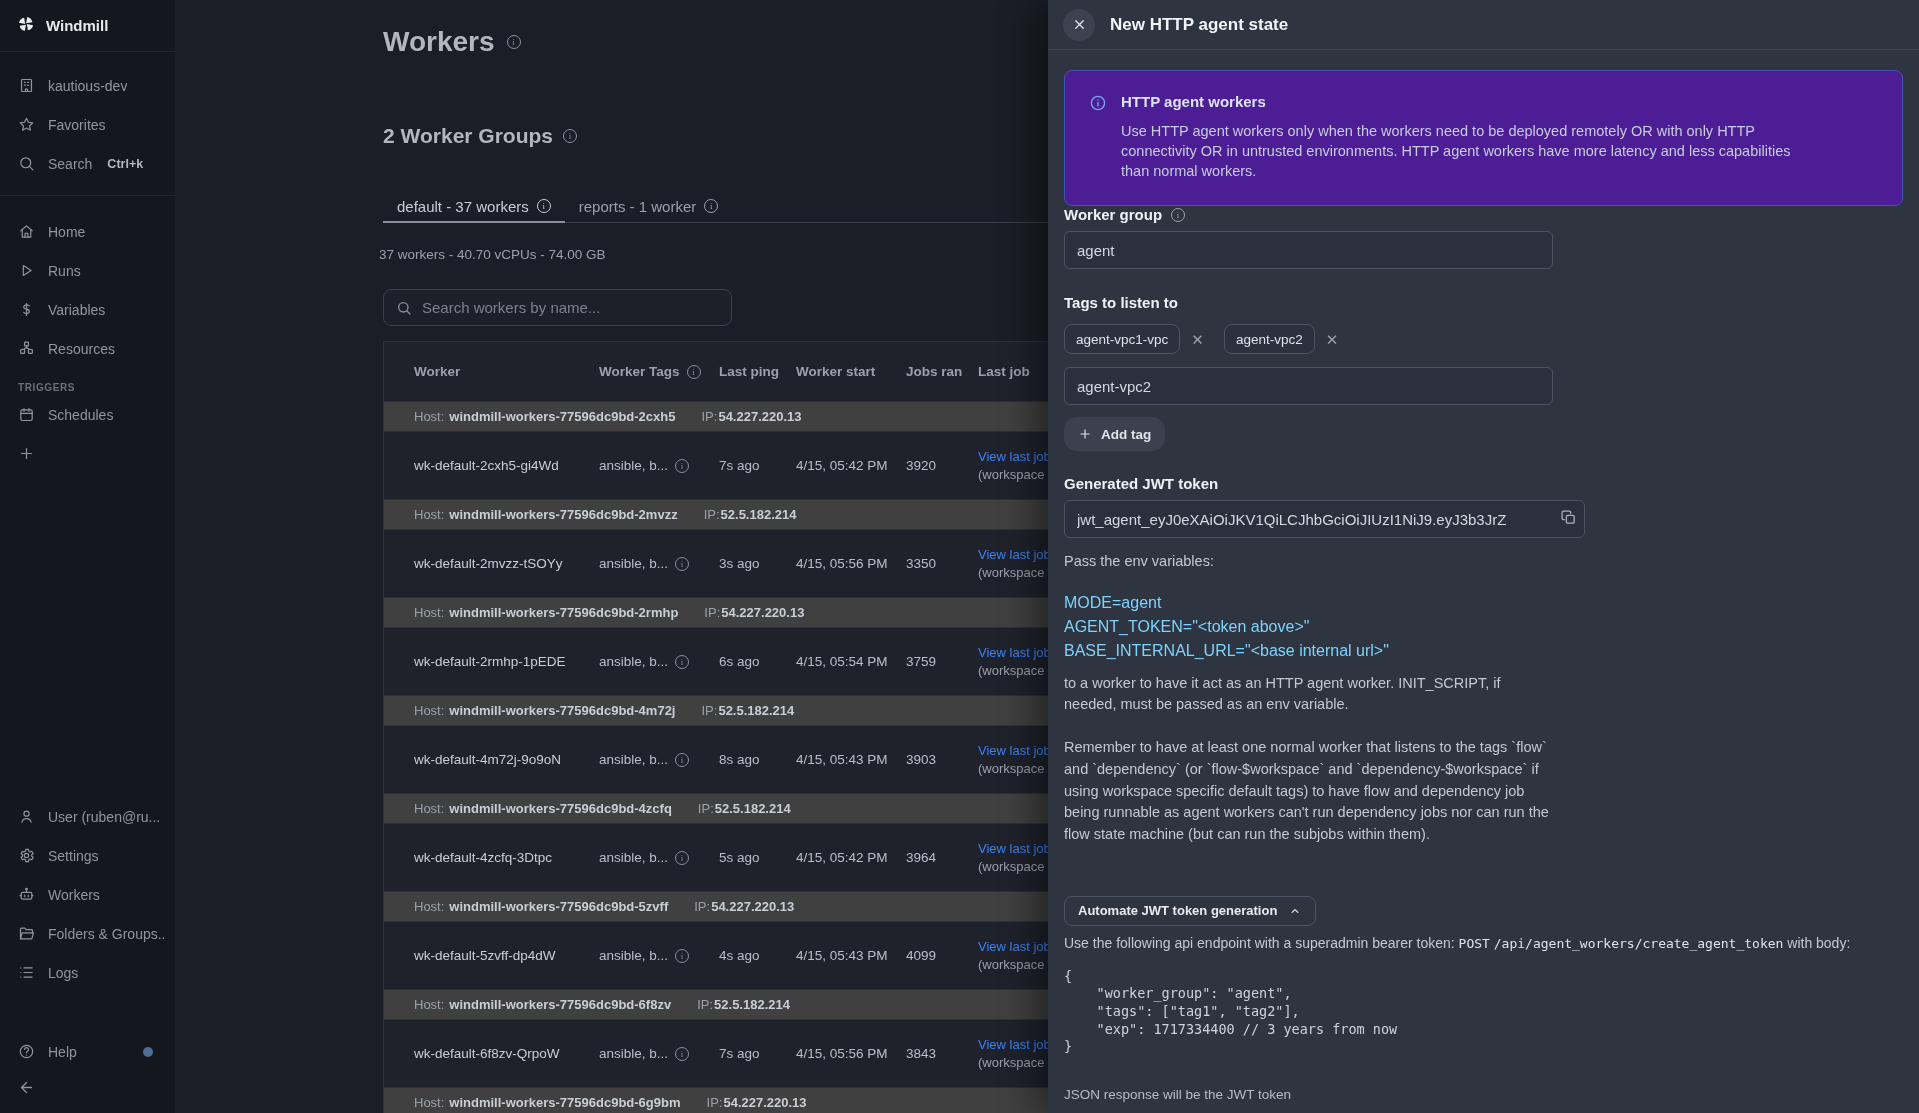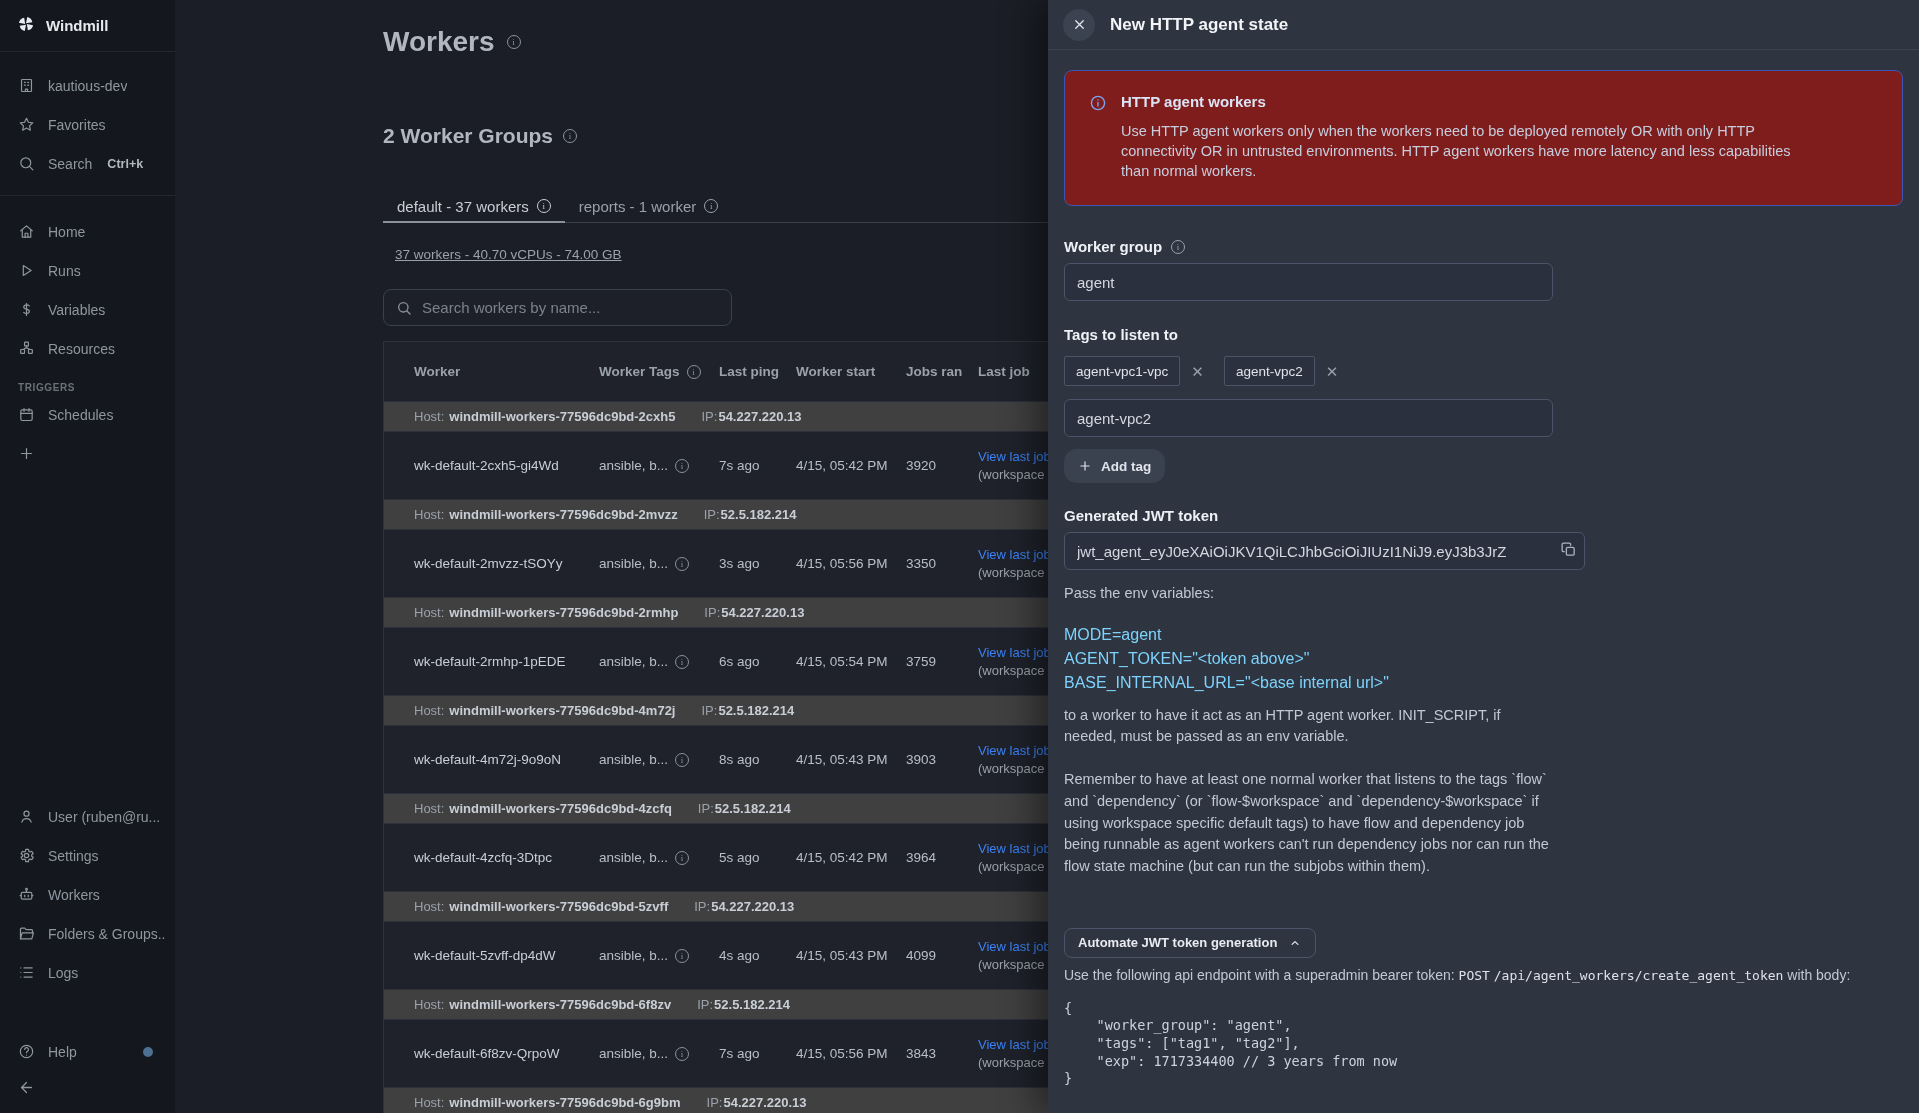--- a/index.html
+++ b/index.html
@@ -29,21 +29,21 @@
   
   .main { position:absolute; left:175px; top:0; right:0; bottom:0; }
   .page-title { position:absolute; left:208px; top:26px; font-size:28px; font-weight:700; color:#b2b7bf; display:flex; align-items:center; gap:12px; }
   .groups-title { position:absolute; left:208px; top:124px; font-size:21px; font-weight:700; color:#b2b7bf; display:flex; align-items:center; gap:10px; }
   .i-badge { display:inline-flex; width:14px; height:14px; border:1.2px solid currentColor; border-radius:50%; align-items:center; justify-content:center; font-size:9px; font-weight:400; color:#8b919c; flex:none; }
   .i-badge::after { content:"i"; font-family:"Liberation Serif", serif; }
   .tabs { position:absolute; left:208px; top:191px; right:0; display:flex; border-bottom:1px solid #3a3f49; }
   .tab { height:32px; padding:0 14px; font-size:15px; color:#9aa1ab; display:flex; align-items:center; gap:8px; cursor:pointer; border-bottom:2px solid transparent; margin-bottom:-1px; background:none; border-top:none; border-left:none; border-right:none; font-family:inherit; }
   .tab.active { color:#c9cdd4; border-bottom:2px solid #8b919c; }
   .tab .i-badge { color:inherit; }
-  .meta-line { position:absolute; left:220px; top:247px; font-size:13.5px; color:#9aa1ab;text-decoration:underline; }
+  .meta-line { position:absolute; left:204px; top:247px; font-size:13.5px; color:#9aa1ab; }
   .searchbox { position:absolute; left:208px; top:289px; width:349px; height:37px; border:1px solid #3a404c; border-radius:8px; background:#1d2029; display:flex; align-items:center; gap:10px; padding:0 12px; }
   .searchbox svg { width:16px; height:16px; stroke:#8b919c; fill:none; stroke-width:2; stroke-linecap:round; flex:none; }
   .searchbox input { background:transparent; border:none; outline:none; color:#c9cdd4; font-size:15px; width:100%; font-family:inherit; }
   .searchbox input::placeholder { color:#7b828c; }
 
   
   .wtable { position:absolute; left:208px; top:341px; width:845px; background:#1f222b; border:1px solid #2e323d; border-bottom:none; font-size:13.5px; }
   .thead { height:59px; display:grid; grid-template-columns:185px 120px 77px 110px 72px 250px; align-items:center; padding-left:30px; color:#9aa1ab; font-weight:700; }
   .th { display:flex; align-items:center; gap:7px; }
   .host-row { height:30px; background:#404040; display:flex; align-items:center; padding-left:30px; border-top:1px solid #2c303a; font-size:13px; color:#9aa1ab; white-space:nowrap; }
@@ -57,31 +57,31 @@
   .cell-lastjob a { color:#3b82f6; text-decoration:none; white-space:nowrap; }
   .cell-lastjob .sub { color:#9aa1ab; white-space:nowrap; }
 
   
   .drawer { position:absolute; left:1048px; top:0; width:871px; height:1113px; background:#2e3440; z-index:10; box-shadow:-12px 0 34px rgba(0,0,0,.45); }
   .drawer-head { height:50px; display:flex; align-items:center; gap:15px; padding:0 15px; border-bottom:1px solid #3c434f; }
   .close-btn { width:32px; height:32px; border-radius:50%; background:#3b4250; border:none; color:#e5e8ed; display:flex; align-items:center; justify-content:center; cursor:pointer; flex:none; }
   .close-btn svg { width:15px; height:15px; stroke:currentColor; fill:none; stroke-width:2; stroke-linecap:round; }
   .drawer-title { font-size:17px; font-weight:700; color:#f2f4f7; }
   .drawer-body { padding:20px 16px 0; }
-  .infobox { background:#7f1d1d; border:1px solid #3d55b4; border-radius:8px; padding:22px 24px 24px; margin-bottom:32px; display:flex; gap:14px; }
+  .infobox { background:#4c1d95; border:1px solid #3d55b4; border-radius:8px; padding:22px 24px 24px; display:flex; gap:14px; }
   .infobox .icon svg { width:18px; height:18px; stroke:#7ba4f0; fill:none; stroke-width:1.8; stroke-linecap:round; margin-top:1px; }
   .info-title { font-size:15px; font-weight:700; color:#dbe3f5; margin-bottom:11px; }
   .info-body { font-size:14.5px; line-height:1.38; color:#c6cede; max-width:700px; }
   .field-label { font-size:15px; font-weight:700; color:#eef1f5; display:flex; align-items:center; gap:9px; margin-bottom:8px; }
   .field-label .i-badge { color:#9aa1ab; }
   .text-input { width:489px; height:38px; background:#2a303d; border:1px solid #4c5567; border-radius:6px; color:#d3d8e0; font-size:15px; padding:0 12px; font-family:inherit; outline:none; }
   .mb24 { margin-bottom:25px; }
   .chips { display:flex; align-items:center; gap:20px; margin:13px 0 13px; }
   .chip-pair { display:flex; align-items:center; gap:11px; }
-  .chip { border:1px solid #4c5567; border-radius:2px; height:30px; display:flex; align-items:center; padding:0 11px; font-size:13.5px; color:#dfe3ea; background:#2b313e; white-space:nowrap; }
+  .chip { border:1px solid #4c5567; border-radius:8px; height:30px; display:flex; align-items:center; padding:0 11px; font-size:13.5px; color:#dfe3ea; background:#2b313e; white-space:nowrap; }
   .chip-x { background:none; border:none; color:#9aa1ab; font-size:15px; cursor:pointer; line-height:1; padding:0; }
   .add-tag { display:inline-flex; align-items:center; gap:9px; background:#3a4250; border:none; border-radius:13px; height:34px; padding:0 14px; color:#dfe3ea; font-size:13.5px; font-weight:700; margin:12px 0 24px; cursor:pointer; font-family:inherit; }
   .add-tag svg { width:14px; height:14px; stroke:currentColor; fill:none; stroke-width:2; stroke-linecap:round; }
   .jwt-wrap { position:relative; width:521px; margin-bottom:13px; }
   .jwt-wrap .text-input { width:100%; padding-right:36px; white-space:nowrap; overflow:hidden; }
   .copy-btn { position:absolute; right:8px; top:9px; background:none; border:none; color:#aeb4bd; cursor:pointer; padding:0; }
   .copy-btn svg { width:17px; height:17px; stroke:currentColor; fill:none; stroke-width:1.8; stroke-linecap:round; stroke-linejoin:round; }
   .body-text { font-size:14.5px; color:#c2c9d5; line-height:1.5; max-width:492px; }
   .env-lines { white-space:pre-line; font-size:16px; color:#7dd3fc; line-height:1.52; margin:18px 0 9px; }
   .para2 { margin-top:21px; }

